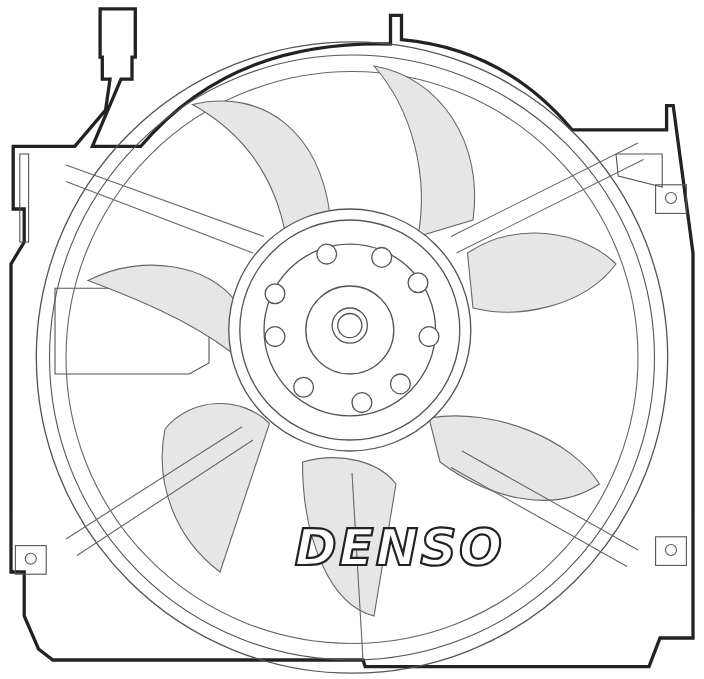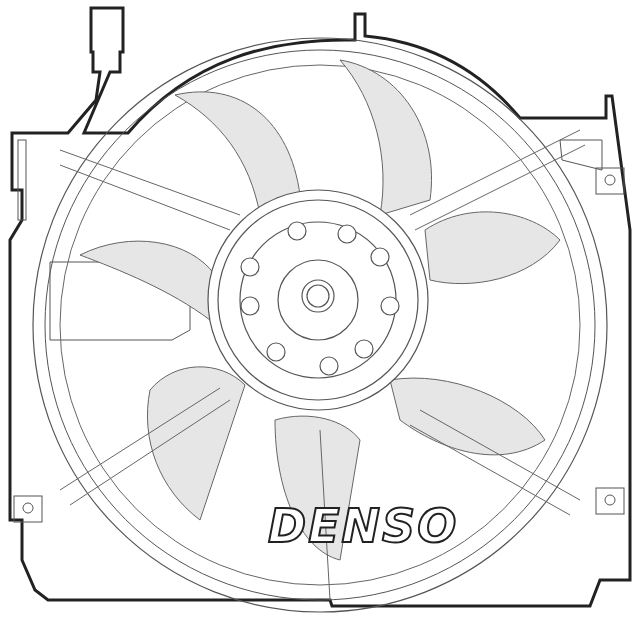--- a/index.html
+++ b/index.html
@@ -1,19 +1,19 @@
 <!DOCTYPE html>
 <html><head>
 <meta charset="utf-8">
 <style>
   html, body { margin: 0; padding: 0; background: #ffffff; }
   .canvas { position: relative; width: 640px; height: 617px; overflow: hidden; background: #fff; }
   svg { position: absolute; left: 0; top: 0; }
   .brand {
-    position: absolute; left: 268px; top: 498px; width: 200px; height: 56px;
+    position: absolute; left: 268px; top: 470px; width: 200px; height: 56px;
     font-family: "DejaVu Sans", sans-serif; font-style: italic; font-weight: bold;
     font-size: 46px; letter-spacing: 2px; color: #ffffff;
     -webkit-text-stroke: 2px #222; line-height: 56px;
   }
 </style>
 </head>
 <body>
 
 <div class="canvas">
 <svg width="640" height="617" viewBox="0 0 640 617">

